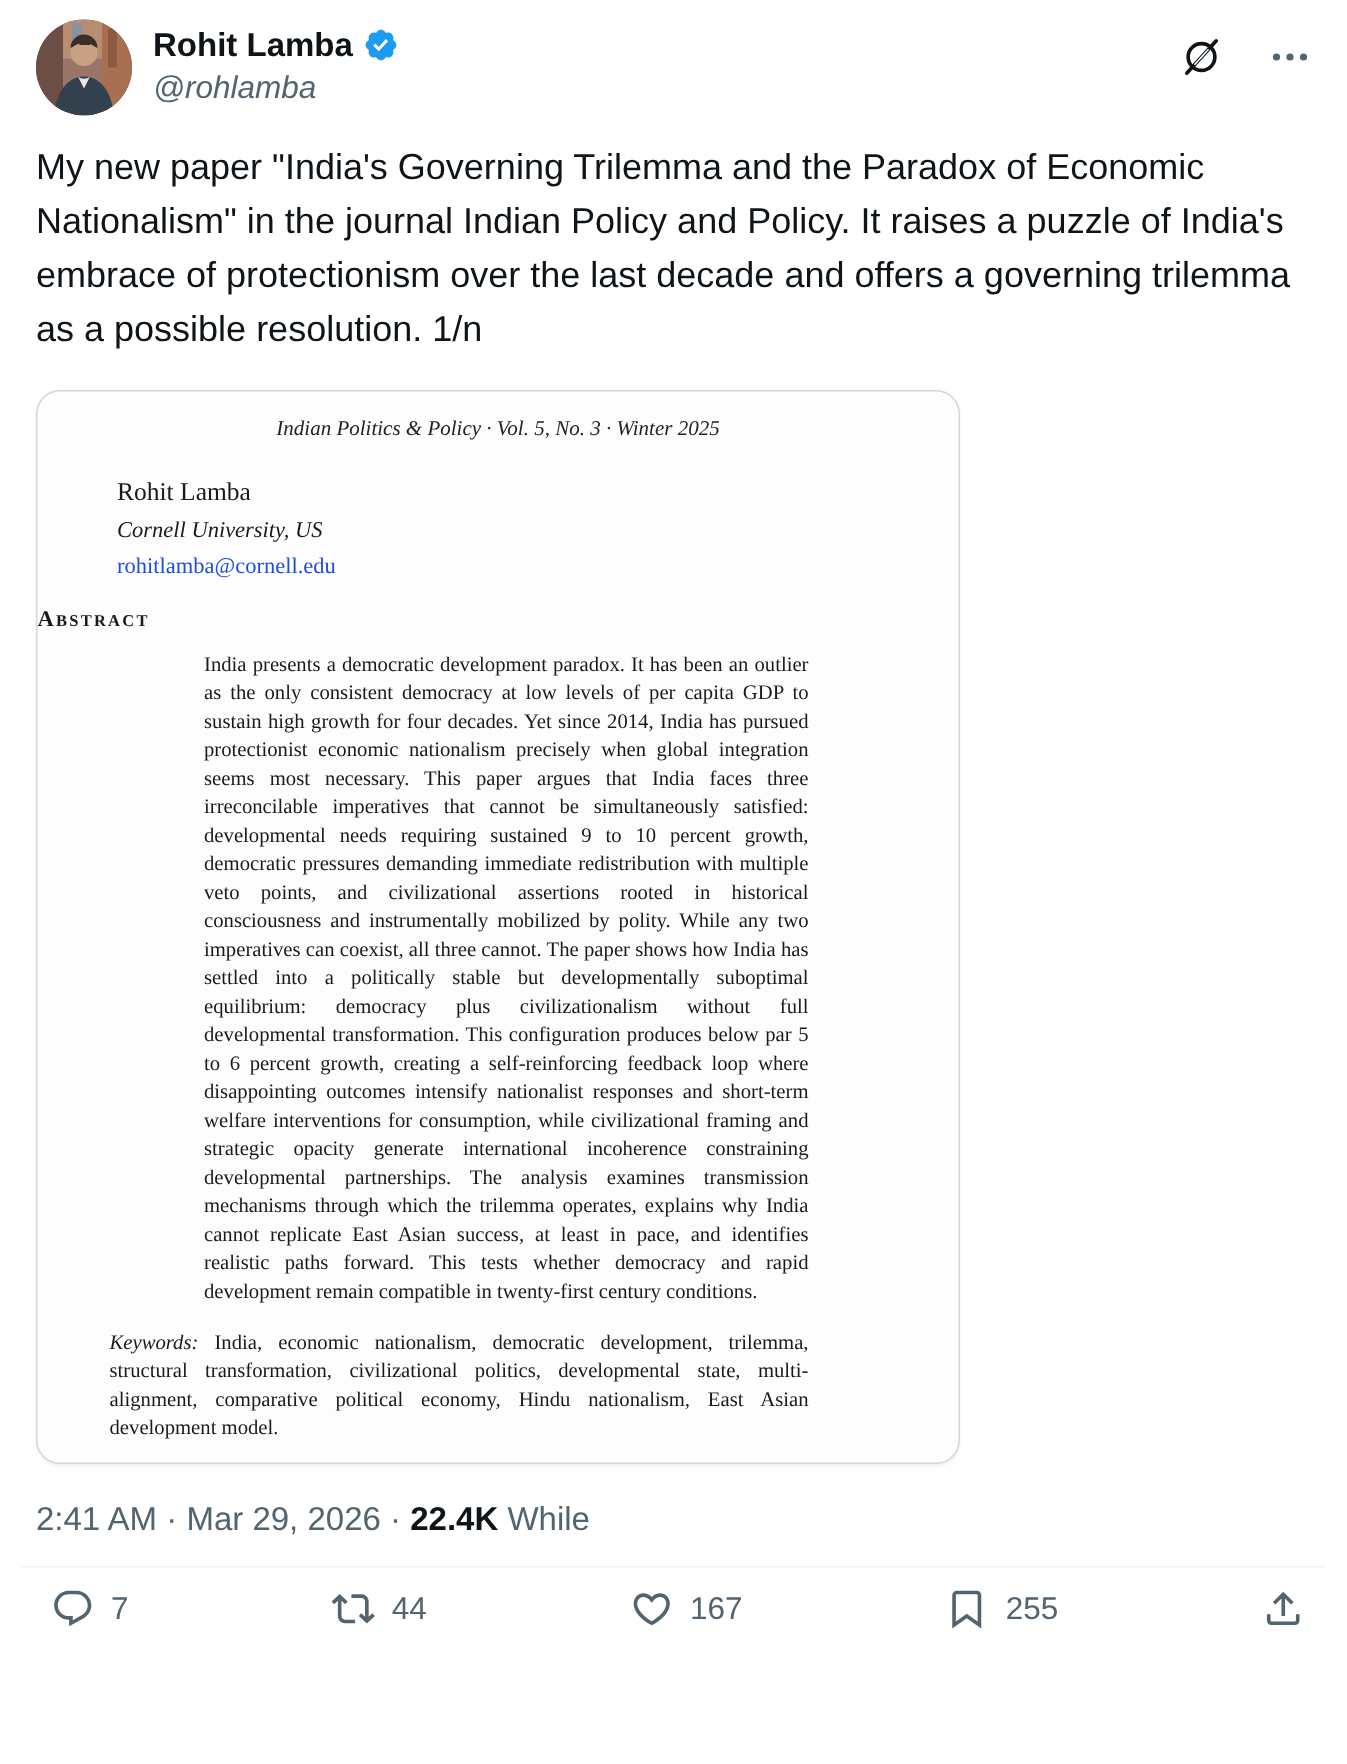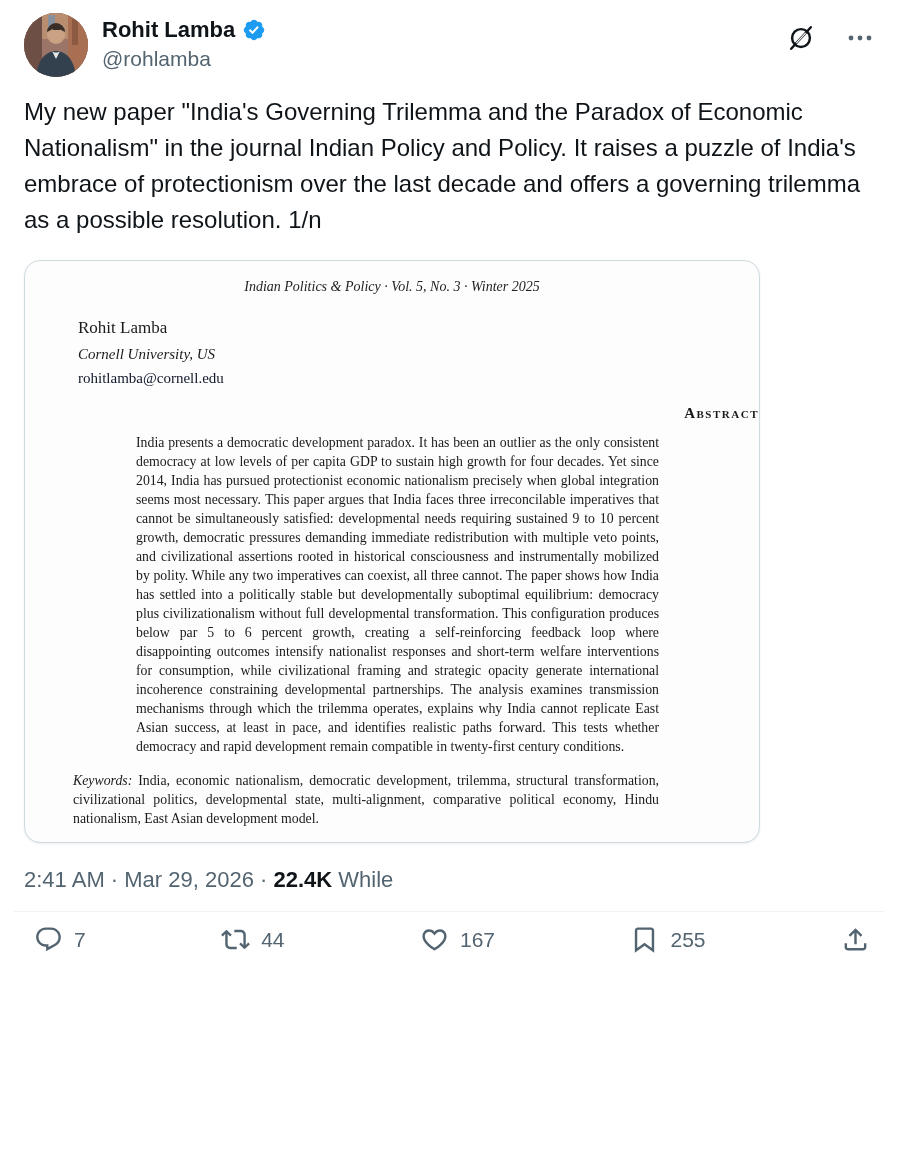--- a/index.html
+++ b/index.html
@@ -15,58 +15,58 @@
   .tweet-header { display: flex; align-items: flex-start; padding: 13px 18px 0 24px; }
   .avatar {
     width: 64px; height: 64px; border-radius: 50%; overflow: hidden;
     flex: none; cursor: pointer; background: #8a6f63;
   }
   .avatar svg { display: block; width: 64px; height: 64px; }
   .id-block { margin-left: 14px; flex: 1 1 auto; padding-top: 3px; }
   .name-row { display: flex; align-items: center; gap: 7px; }
   .display-name { font-size: 22px; font-weight: 700; line-height: 27px; cursor: pointer; }
   .verified-badge { width: 24px; height: 24px; display: inline-block; }
-  .user-handle { font-size: 21px; color: #536471; line-height: 26px; margin-top: 3px; cursor: pointer; }
+  .user-handle { font-size: 21px; color: #536471; line-height: 26px; margin-top: 3px; cursor: pointer; font-style: italic; }
   .header-actions { display: flex; align-items: center; gap: 30px; padding-top: 10px; padding-right: 6px; }
   .icon-btn { background: none; border: none; cursor: pointer; padding: 0; display: flex; align-items: center; }
 
   
   .tweet-text {
     padding: 0 24px; margin-top: 17px;
     font-size: 24px; line-height: 36px; color: #0f1419;
     max-width: 884px;
   }
 
   
   .paper-card {
     margin: 22px 24px 0 24px;
-    width: 736px;
+    width: 616px;
     border: 1px solid #cfd9de;
     border-radius: 16px;
     background: #fdfdfd;
     overflow: hidden;
     cursor: pointer;
     box-shadow: 0 1px 2px rgba(101,119,134,.12);
   }
   .paper {
     font-family: "Liberation Serif", serif;
     color: #1a1a1a;
     padding: 17px 0 14px 0;
   }
   .journal-line { text-align: center; font-style: italic; font-size: 14px; line-height: 18px; color: #222; }
   .paper-title {
     margin: 15px 60px 0 53px;
     font-weight: 700; font-size: 23px; line-height: 29px;
     max-width: 440px; color: #111;
   }
   .paper-author { margin: 21px 53px 0 53px; font-size: 17px; line-height: 21px; }
   .paper-affiliation { margin: 7px 53px 0 53px; font-style: italic; font-size: 15px; line-height: 19px; }
-  .paper-email { margin: 5px 53px 0 53px; font-size: 15px; line-height: 19px; color: #0f172a; }
+  .paper-email { margin: 5px 53px 0 53px; font-size: 15px; line-height: 19px; color: #1d4ed8; }
   .abstract-heading {
-    text-align: right; margin-top: 17px;
+    text-align: left; margin-top: 17px;
     font-variant: small-caps; font-weight: 700;
     font-size: 15px; letter-spacing: 1.5px; color: #1a1a1a;
   }
   .abstract-body, .keywords-block {
     margin: 11px 100px 0 111px;
     text-align: justify;
     font-size: 13.8px; line-height: 19px; color: #1a1a1a;
   }
   .keywords-block { margin-top: 15px; margin-left: 48px; }
   .keywords-label { font-style: italic; }

